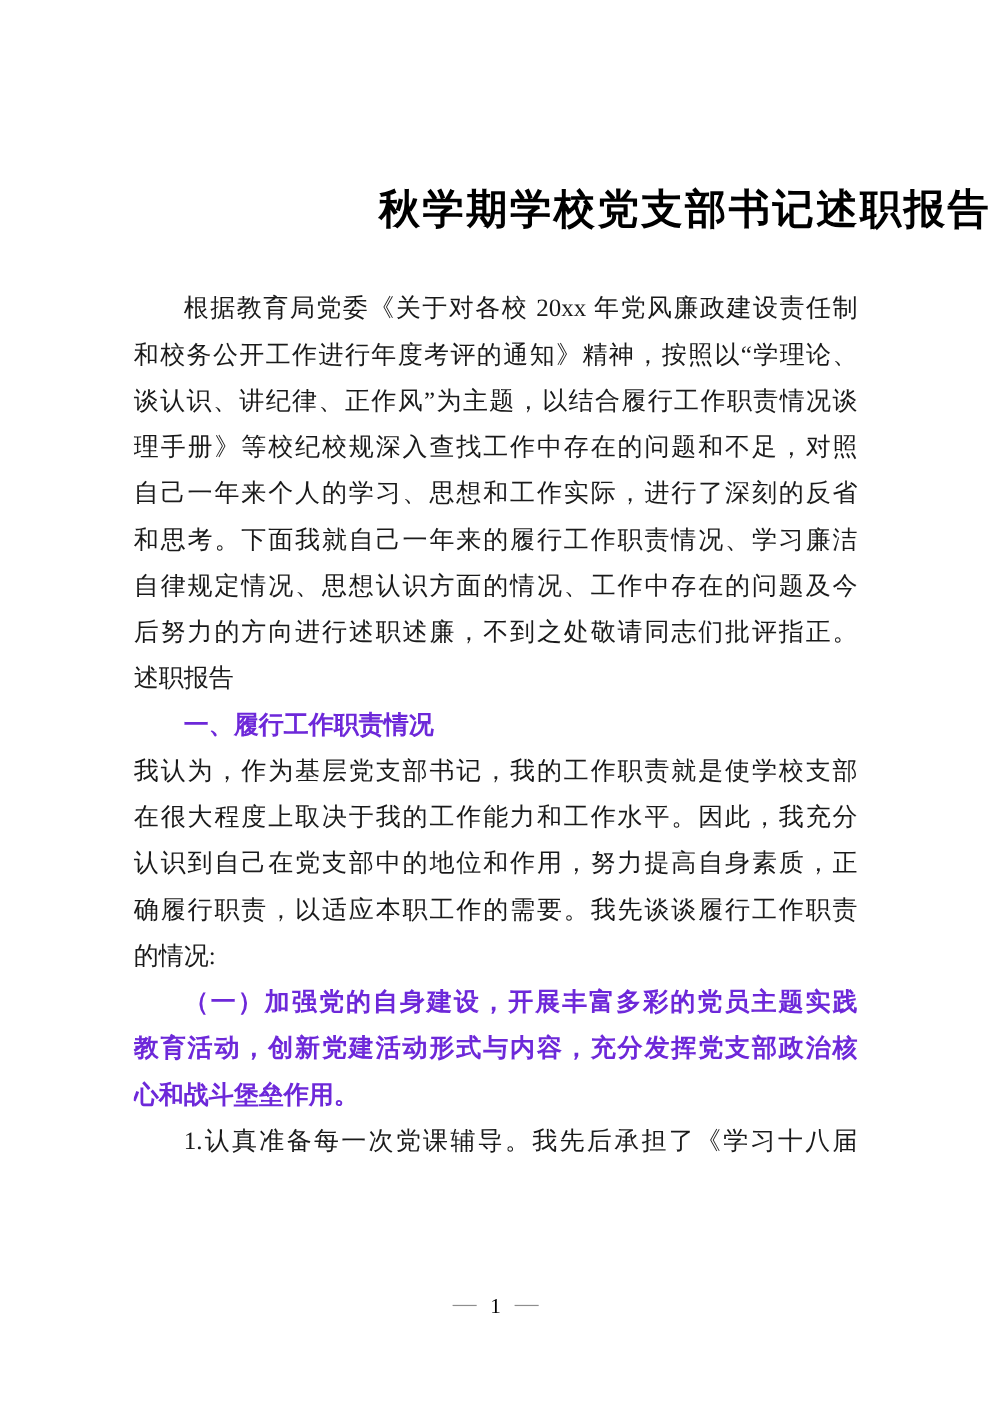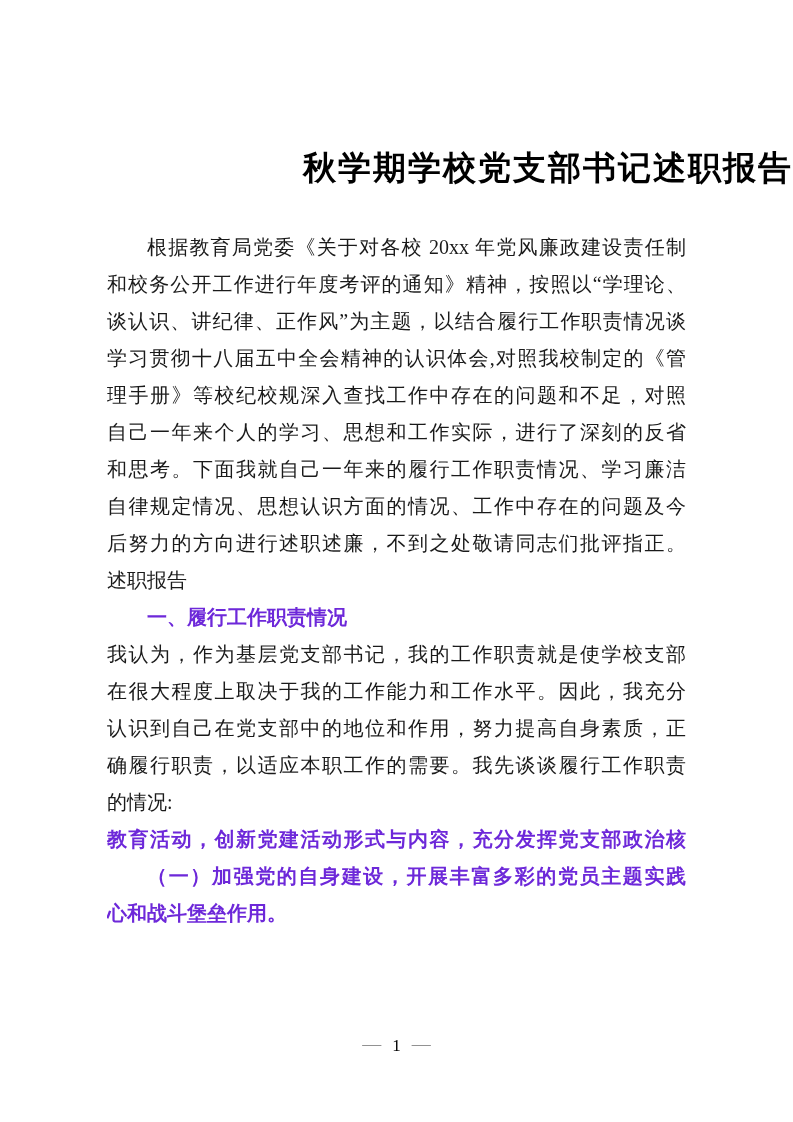--- a/index.html
+++ b/index.html
@@ -80,35 +80,35 @@
 <body>
 
 <div class="page">
 
   <div class="doc-title">秋学期学校党支部书记述职报告</div>
 
   <div class="body-text">
     <div class="line full indent">根据教育局党委《关于对各校 20xx 年党风廉政建设责任制</div>
     <div class="line full">和校务公开工作进行年度考评的通知》精神，按照以“学理论、</div>
     <div class="line full">谈认识、讲纪律、正作风”为主题，以结合履行工作职责情况谈</div>
-    <div class="line full">学习贯彻十八届五中全会精神的认识体会,对照我校制定的《管</div>
     <div class="line full">理手册》等校纪校规深入查找工作中存在的问题和不足，对照</div>
     <div class="line full">自己一年来个人的学习、思想和工作实际，进行了深刻的反省</div>
     <div class="line full">和思考。下面我就自己一年来的履行工作职责情况、学习廉洁</div>
     <div class="line full">自律规定情况、思想认识方面的情况、工作中存在的问题及今</div>
     <div class="line full">后努力的方向进行述职述廉，不到之处敬请同志们批评指正。</div>
     <div class="line">述职报告</div>
     <div class="line bold indent">一、履行工作职责情况</div>
     <div class="line full">我认为，作为基层党支部书记，我的工作职责就是使学校支部</div>
     <div class="line full">在很大程度上取决于我的工作能力和工作水平。因此，我充分</div>
     <div class="line full">认识到自己在党支部中的地位和作用，努力提高自身素质，正</div>
     <div class="line full">确履行职责，以适应本职工作的需要。我先谈谈履行工作职责</div>
     <div class="line">的情况:</div>
+    <div class="line full bold indent">（一）加强党的自身建设，开展丰富多彩的党员主题实践</div>
     <div class="line full bold">教育活动，创新党建活动形式与内容，充分发挥党支部政治核</div>
-    <div class="line full bold indent">（一）加强党的自身建设，开展丰富多彩的党员主题实践</div>
     <div class="line bold">心和战斗堡垒作用。</div>
+    <div class="line full indent">1.认真准备每一次党课辅导。我先后承担了《学习十八届</div>
   </div>
 
   <div class="page-footer">
     <span class="footer-dash">—</span><span class="footer-num">1</span><span class="footer-dash">—</span>
   </div>
 
 </div>
 
 </body></html>

